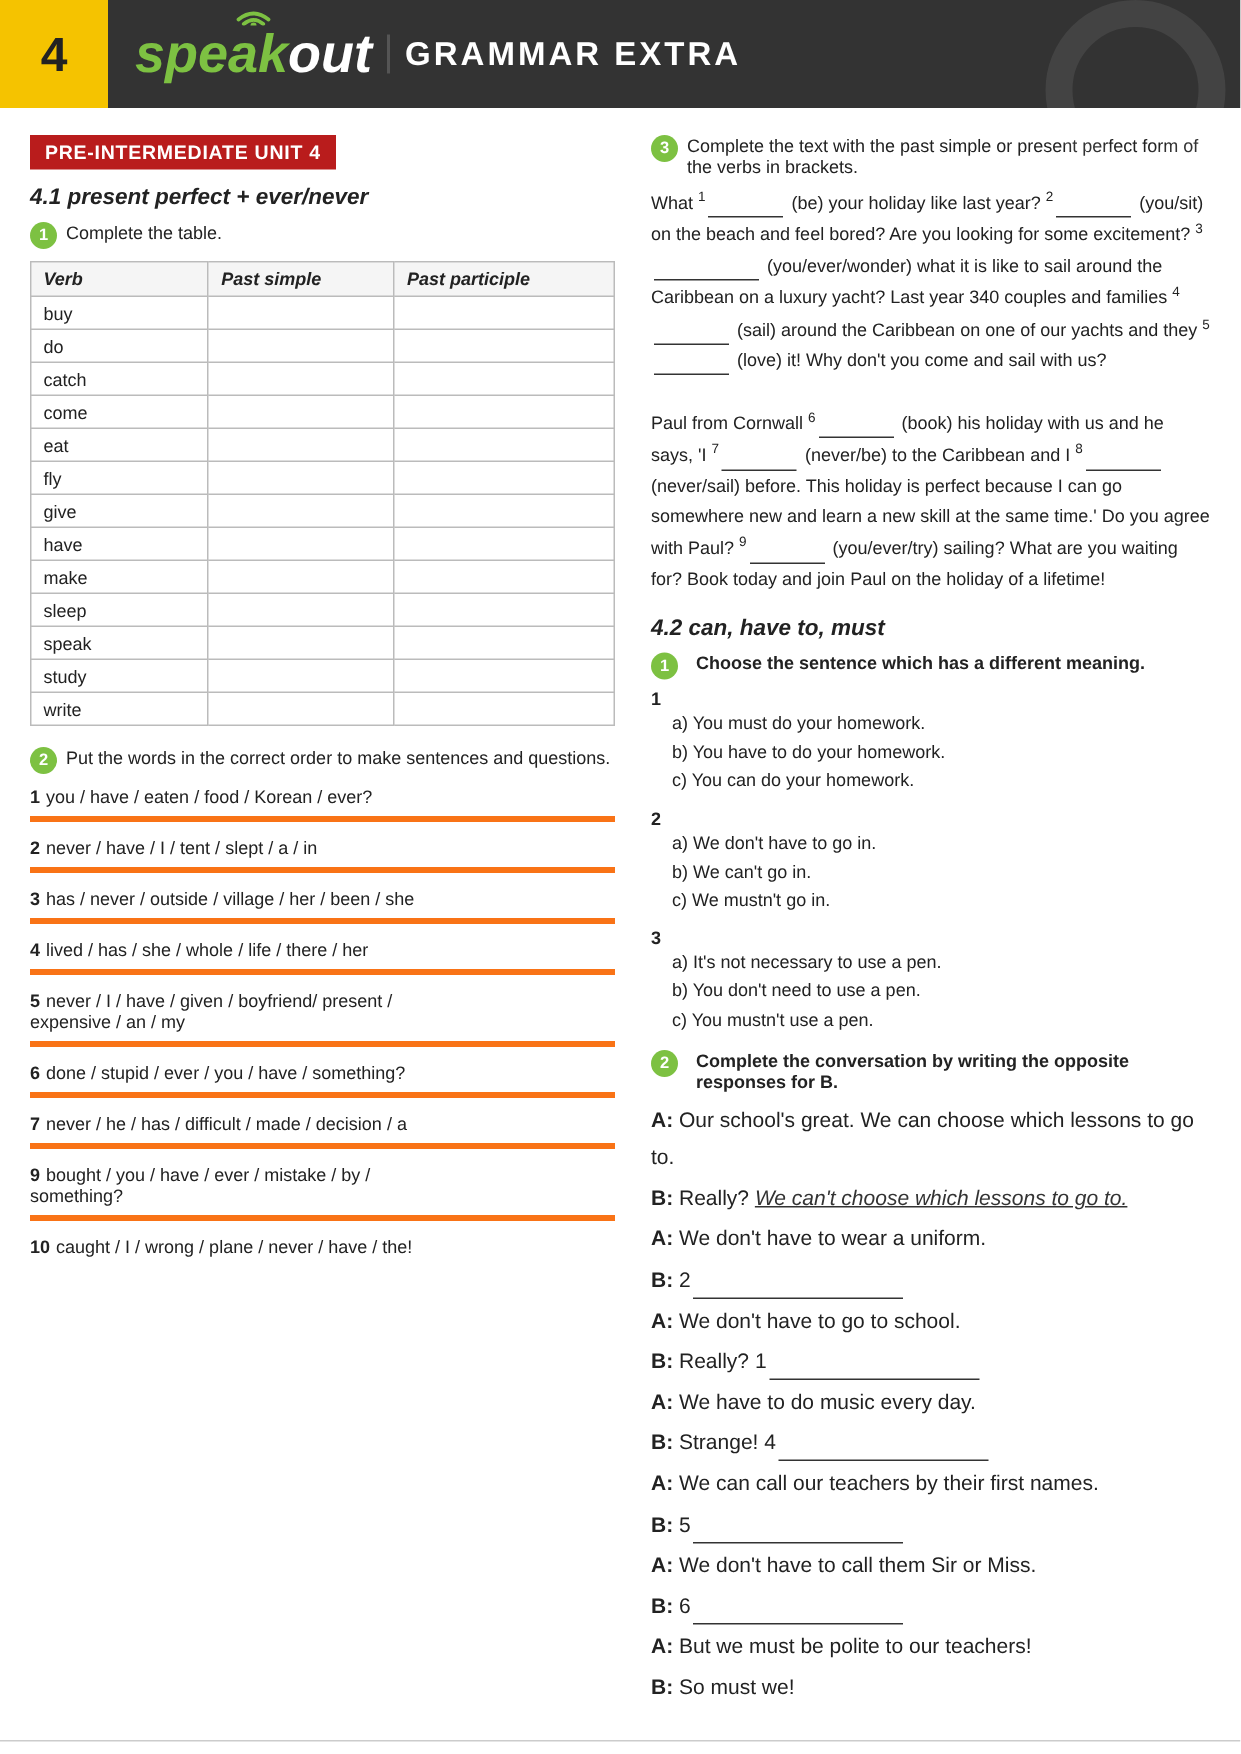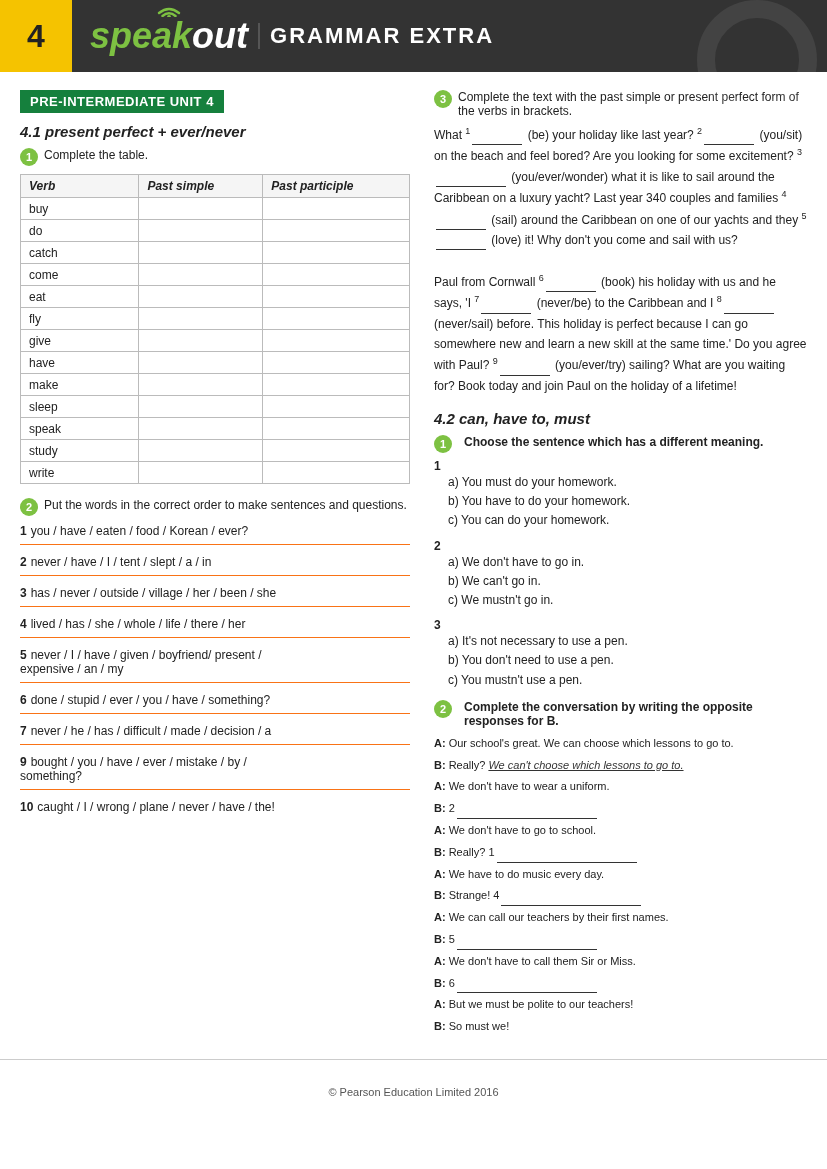--- a/index.html
+++ b/index.html
@@ -81,21 +81,21 @@
     .left-col {
       width: 390px;
       flex-shrink: 0;
     }
     .right-col {
       flex: 1;
     }
 
     
     .unit-badge {
-      background: #15803d;
+      background: #b91c1c;
       color: #fff;
       font-weight: bold;
       font-size: 13px;
       padding: 4px 10px;
       display: inline-block;
       margin-bottom: 10px;
       text-transform: uppercase;
       letter-spacing: 0.5px;
     }
 
@@ -158,21 +158,21 @@
 
     
     .sentence-list {
       list-style: none;
       padding: 0;
       margin: 0 0 6px 0;
     }
     .sentence-item {
       margin-bottom: 10px;
       padding-bottom: 6px;
-      border-bottom: 1px solid #f97316;
+      border-bottom: 4px solid #f97316;
     }
     .sentence-item:last-child {
       border-bottom: none;
     }
     .sentence-num {
       font-weight: bold;
       margin-right: 4px;
     }
 
     
@@ -228,21 +228,21 @@
     
     .conv-instruction {
       font-size: 12px;
       font-weight: bold;
       margin-bottom: 6px;
       display: flex;
       align-items: flex-start;
       gap: 6px;
     }
     .conv-line {
-      font-size: 11px;
+      font-size: 14px;
       line-height: 1.8;
       margin-bottom: 2px;
     }
     .conv-line .speaker {
       font-weight: bold;
     }
     .conv-blank {
       display: inline-block;
       border-bottom: 1px solid #333;
       min-width: 140px;

